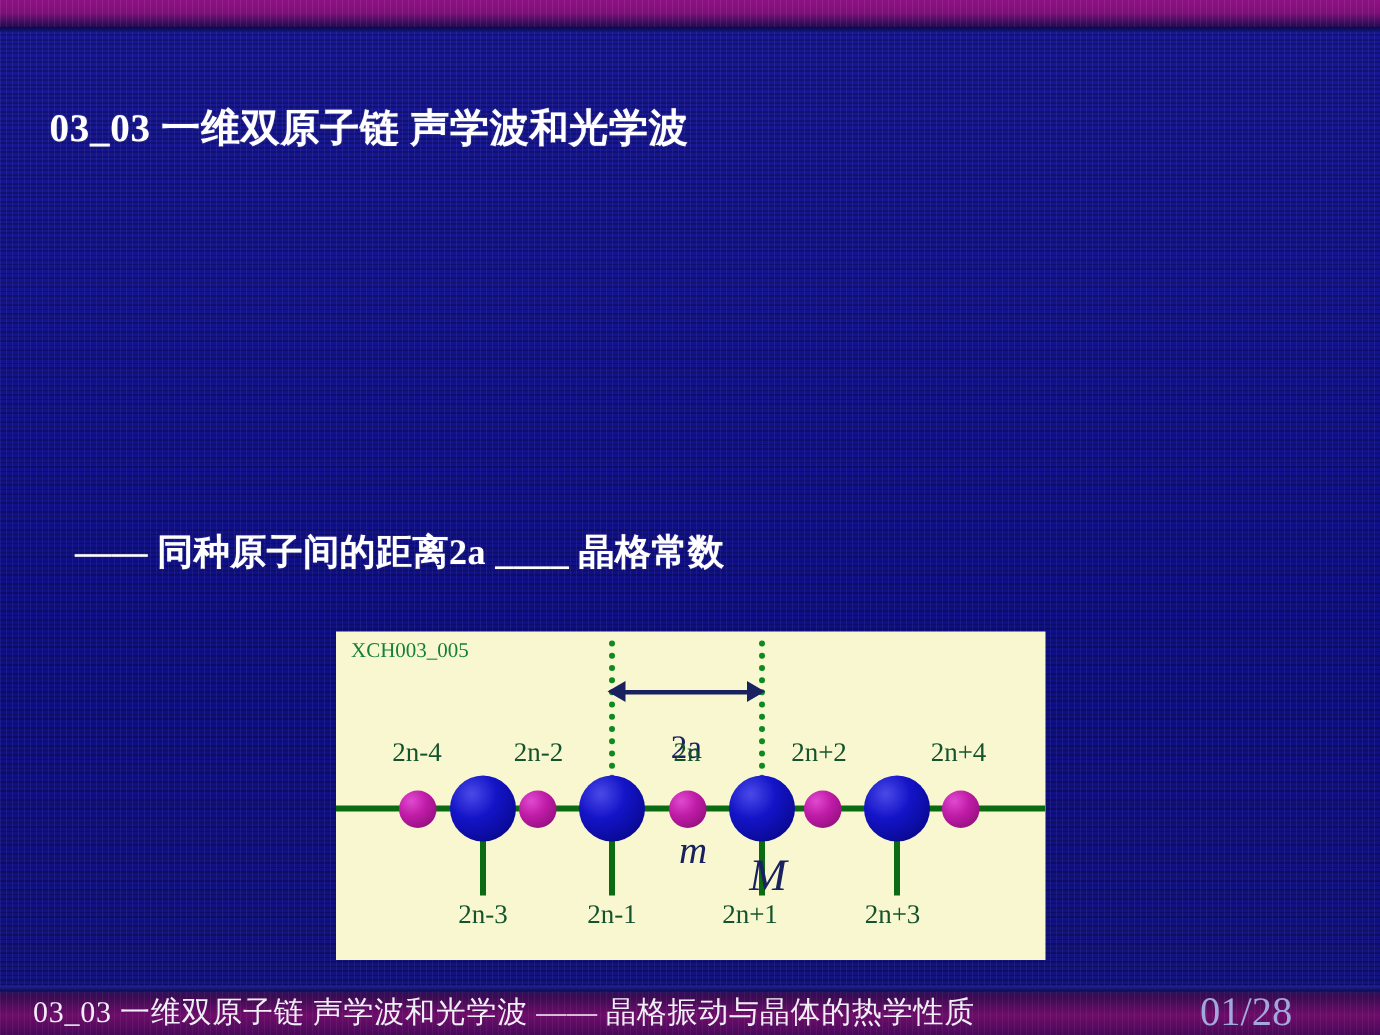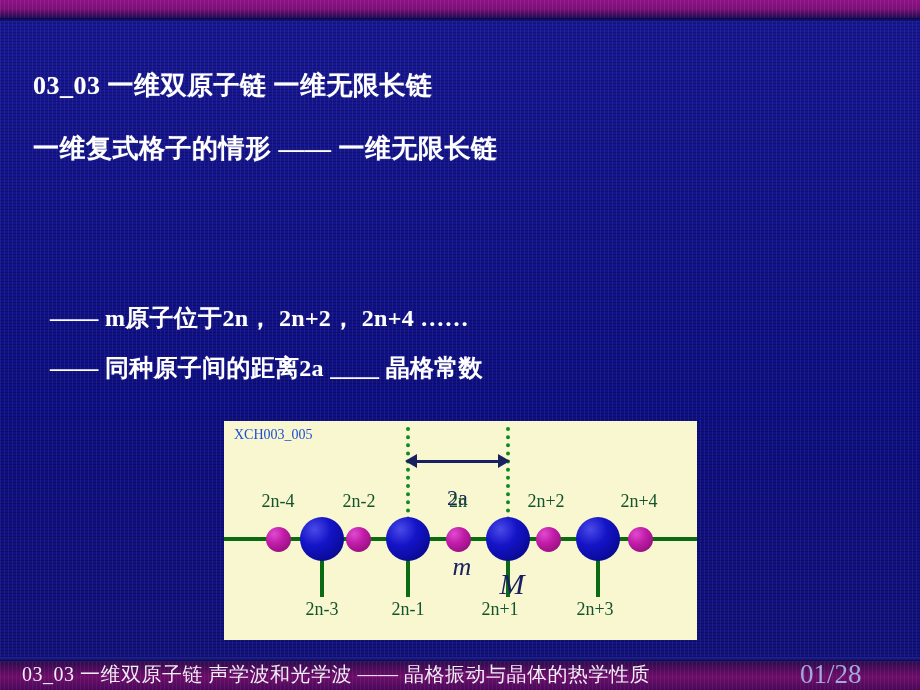--- a/index.html
+++ b/index.html
@@ -101,21 +101,21 @@
     width: 473px;
     height: 219px;
     background: #f8f7cf;
     overflow: hidden;
   }
 
   #figure-caption {
     position: absolute;
     left: 10px; top: 6px;
     font-size: 14px;
-    color: #1d4ed8;
+    color: #15803d;
     font-family: "Liberation Serif", serif;
     white-space: nowrap;
   }
 
   
   .chain-line {
     position: absolute;
     left: 0; top: 116px;
     width: 473px; height: 4px;
     background: #0b6b12;
@@ -257,27 +257,25 @@
 </head>
 <body>
 
 <div id="slide">
 
   <div id="top-band"></div>
   <div id="top-band-edge"></div>
 
   <div id="content">
 
-    <div class="title-line" id="line-title">03_03 一维双原子链 一维无限长链</div>
-
-    <div class="title-line" id="line-sub">一维复式格子的情形 —— 一维无限长链</div>
-
-
-
-    <div class="bullet-line" id="bullet-2">—— m原子位于2n， 2n+2， 2n+4 ……</div>
+    <div class="title-line" id="line-title">03_03 一维双原子链 声学波和光学波</div>
+
+
+
+
 
     <div class="bullet-line" id="bullet-3">—— 同种原子间的距离2a ____ 晶格常数</div>
 
     <div id="figure">
 
       <div id="figure-caption">XCH003_005</div>
 
       <div class="chain-line"></div>
 
       <div class="guide" id="guide-left"></div>

